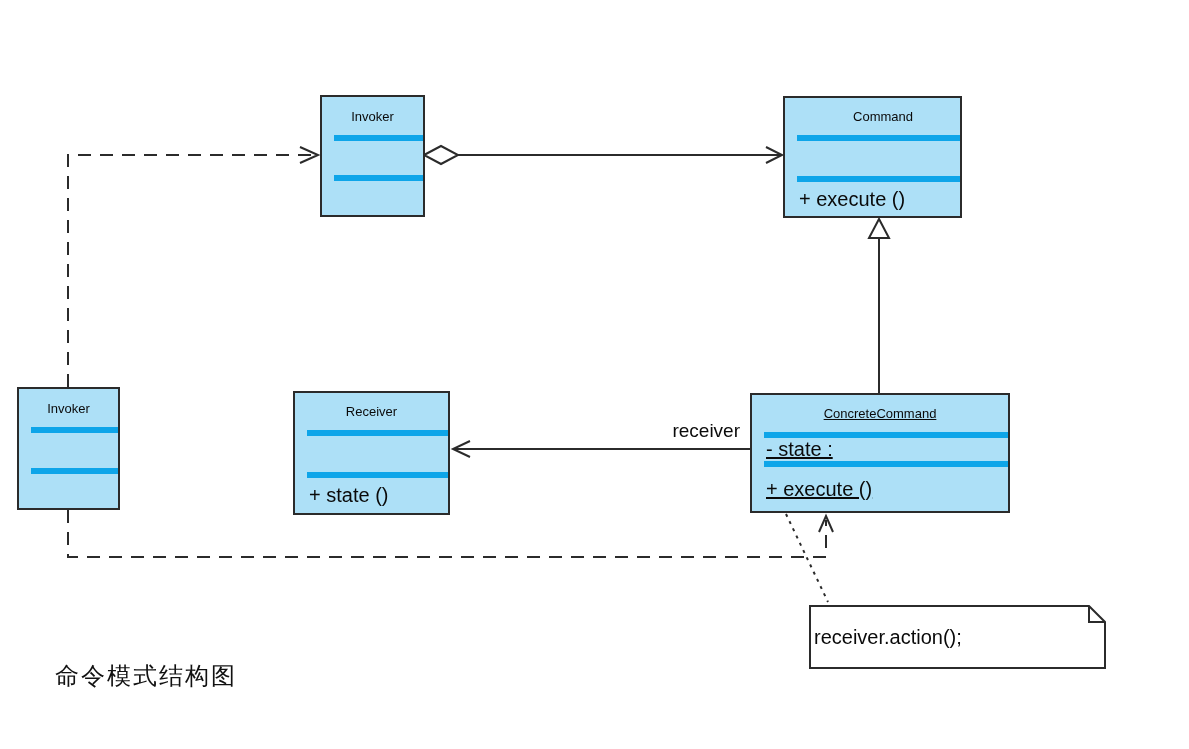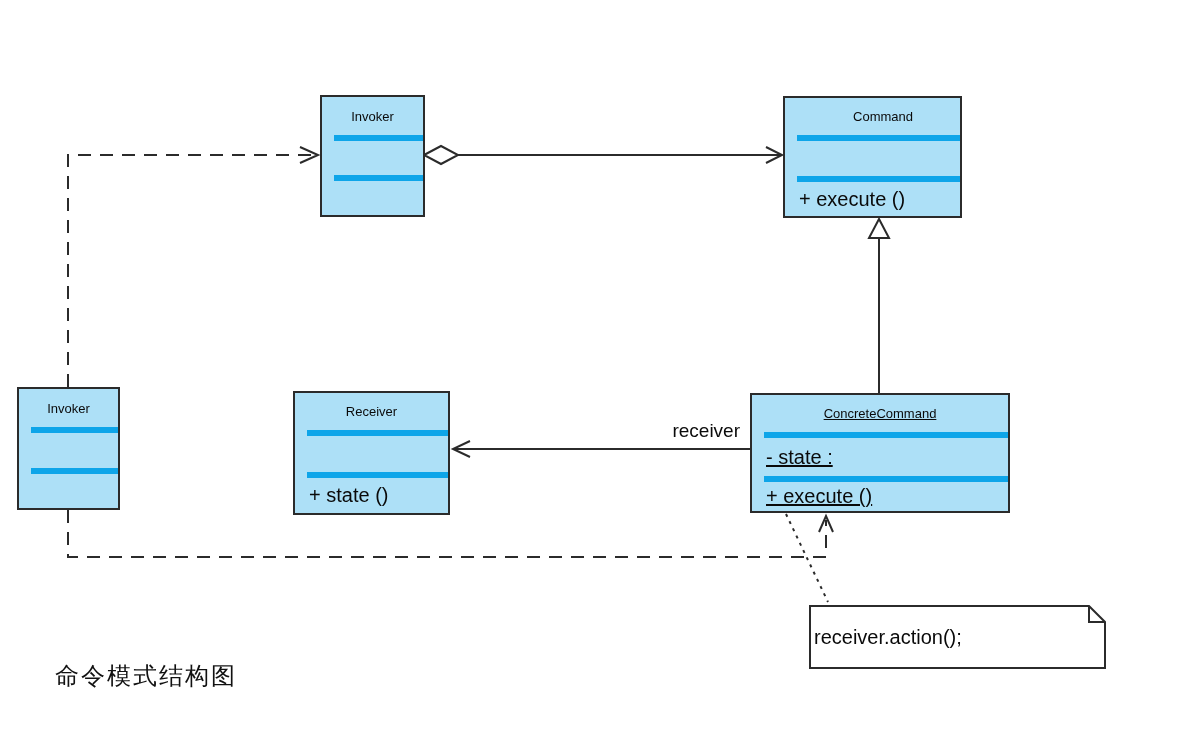--- a/index.html
+++ b/index.html
@@ -121,21 +121,21 @@
   </div>
 
   <div class="uml-class" style="left:293px; top:391px; width:157px; height:124px;">
     <div class="uml-title" style="height:37px;">Receiver</div>
     <div class="uml-compartment" style="height:42px;"></div>
     <div class="uml-compartment last">+ state ()</div>
   </div>
 
   <div class="uml-class" style="left:750px; top:393px; width:260px; height:120px;text-decoration:underline;">
     <div class="uml-title" style="height:37px;">ConcreteCommand</div>
-    <div class="uml-compartment" style="height:44px;">- state :</div>
+    <div class="uml-compartment" style="height:29px;">- state :</div>
     <div class="uml-compartment last">+ execute ()</div>
   </div>
 
   <div class="edge-label" style="left:600px; top:420px; width:140px; text-align:right;">receiver</div>
 
   <div class="uml-note-text" style="left:810px; top:606px; width:295px; height:62px; padding-left:4px;">receiver.action();</div>
 
   <div class="diagram-caption" style="left:55px; top:660px;">命令模式结构图</div>
 
 </div>

